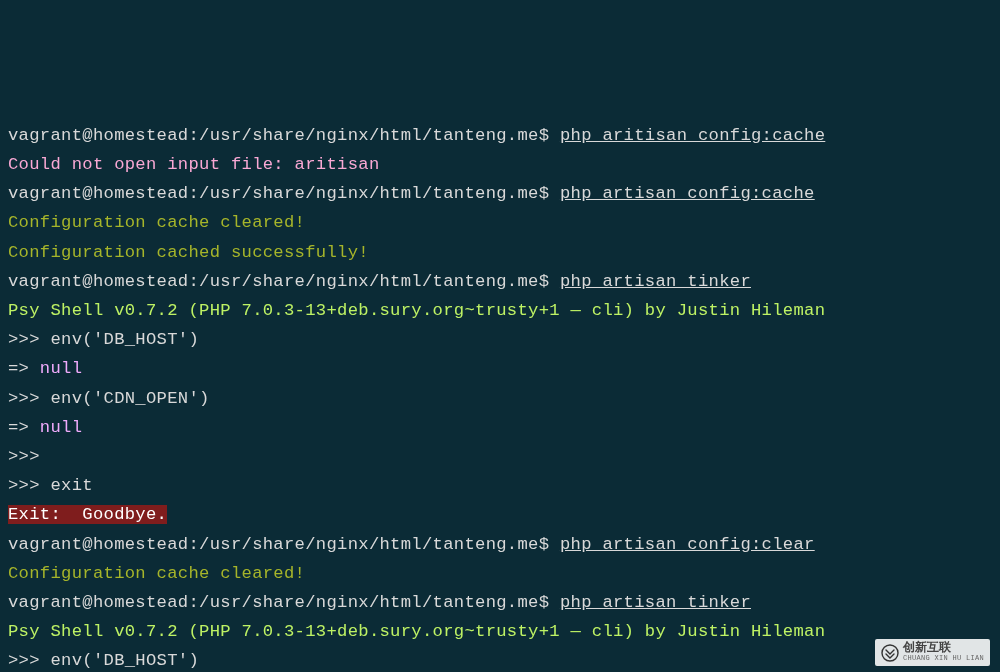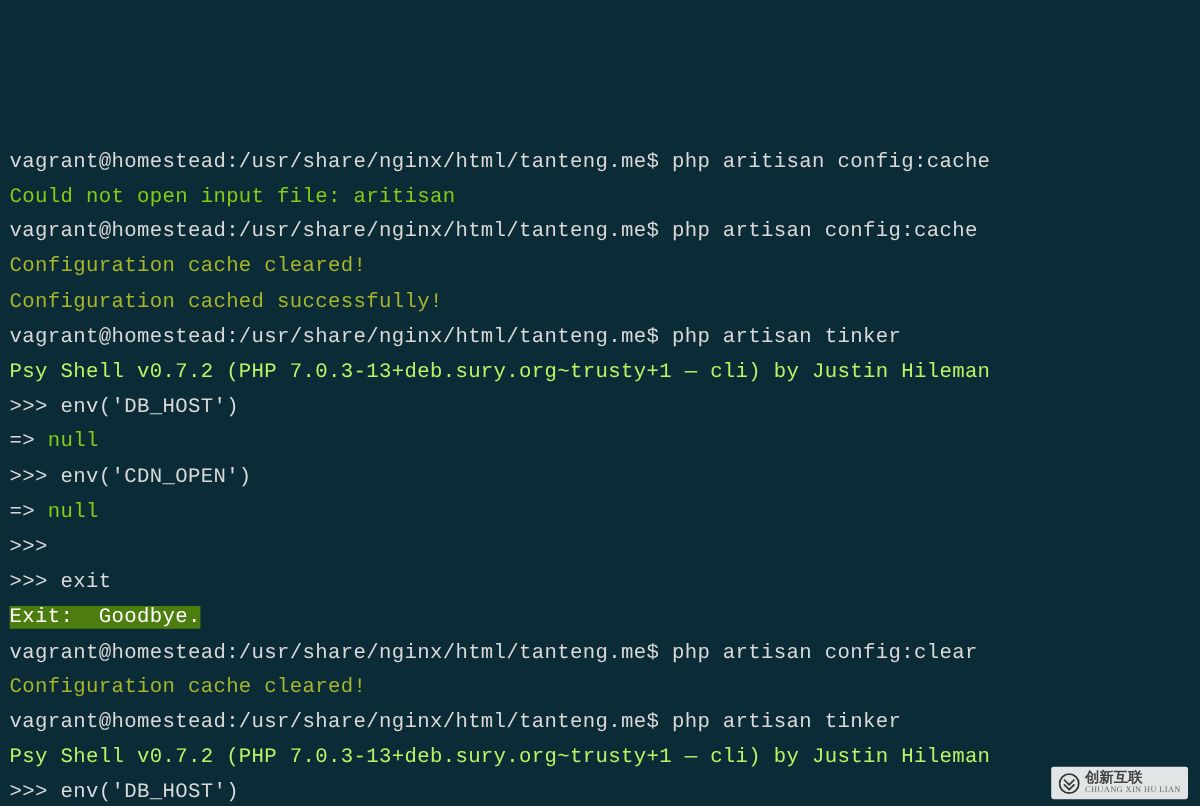--- a/index.html
+++ b/index.html
@@ -18,40 +18,40 @@
     padding: 4px 8px;
     position: relative;
     overflow: hidden;
     white-space: pre;
     letter-spacing: 0.3px;
   }
   .line {
     display: block;
   }
   .prompt { color: #d9d9d9; }
-  .cmd { color: #d9d9d9; }
-  .err { color: #84cc16; }
+  .cmd { color: #d9d9d9; text-decoration: underline; }
+  .err { color: #f9a8d4; }
   .green { color: #a6b52a; margin-top: 28px; }
   .cyan { color: #bef264; }
   .repl { color: #d9d9d9; text-align: right; }
   .arrow { color: #d9d9d9; }
-  .keyword { color: #84cc16; }
+  .keyword { color: #f0abfc; }
   .exit-bg {
-    background: #4d7c0f;
+    background: #7f1d1d;
     color: #ffffff;
     padding: 0;
     margin-top: 16px;
   }
   .watermark {
     position: absolute;
     bottom: 6px;
     right: 10px;
     background: rgba(255,255,255,0.88);
     color: #444;
-    font-family: Liberation Serif, serif;
+    font-family: Liberation Mono, monospace;
     font-size: 11px;
     padding: 3px 6px;
     border-radius: 2px;
     display: flex;
     align-items: center;
     gap: 4px;
     letter-spacing: 0;
     white-space: normal;
     line-height: 1.1;
   }

